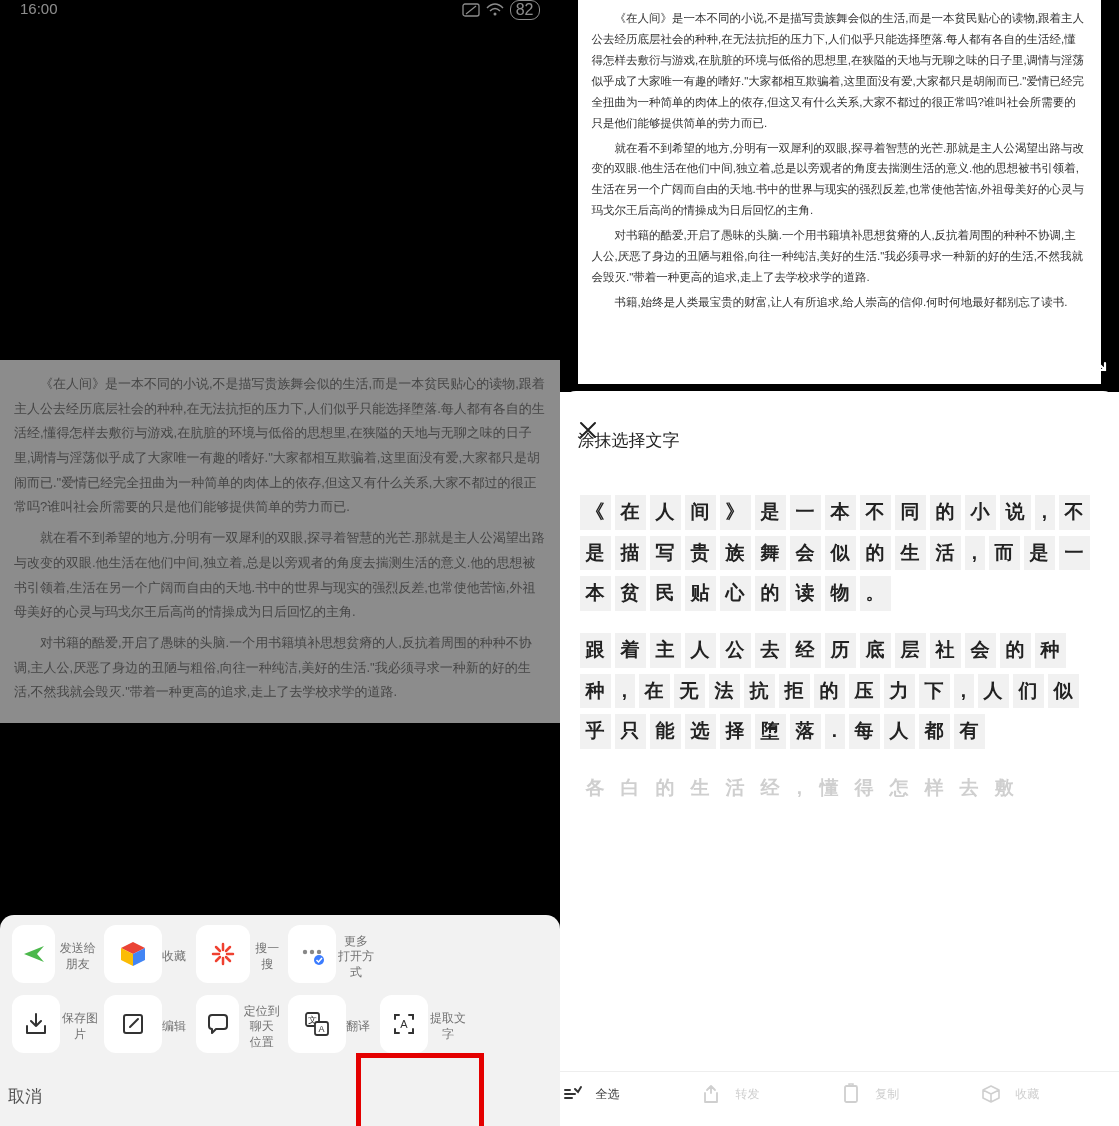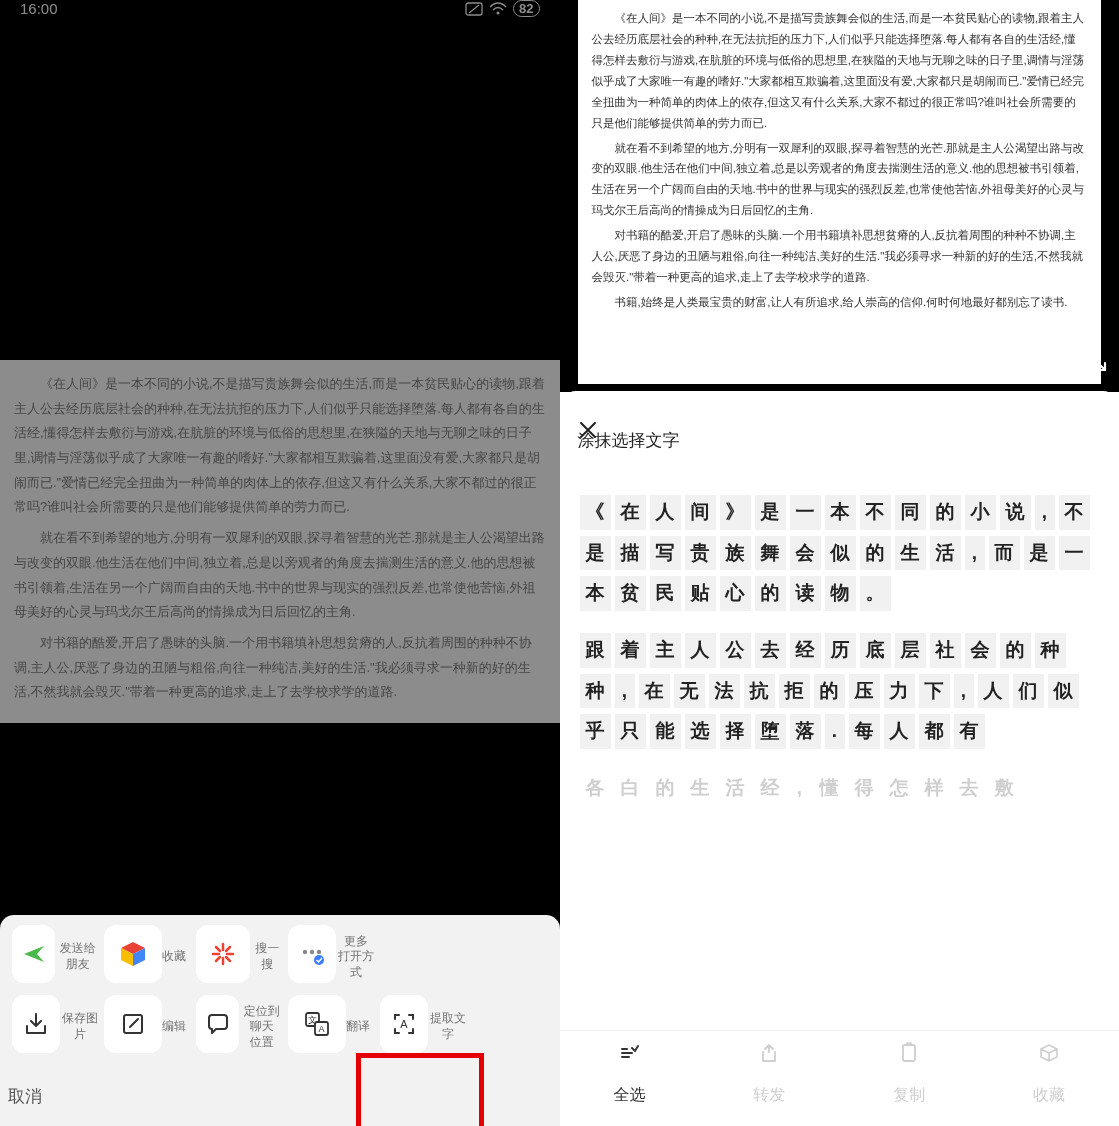--- a/index.html
+++ b/index.html
@@ -158,24 +158,24 @@
     }
     .char.faded { background: transparent; color: #cfcfcf; }
     .bottom-bar {
       display: flex;
       border-top: 1px solid #eee;
       padding: 10px 0 20px;
     }
     .bottom-item {
       flex: 1;
       display: flex;
-      flex-direction: column;
+      flex-direction: row;
       align-items: center;
-      gap: 20px;
-      font-size: 16px;
+      gap: 12px;
+      font-size: 12px;
       color: #cfcfcf;
     }
     .bottom-item.active { color: #333; }
     .bottom-icon {
       width: 24px; height: 24px;
       display: flex; align-items:center; justify-content:center;
     }
     svg { display: block; }
   </style>
 </head>
@@ -187,21 +187,21 @@
     <span class="status-icons">
       <svg width="18" height="14" viewBox="0 0 18 14">
           <rect x="1" y="1" width="16" height="12" rx="2" fill="none" stroke="#fff" stroke-width="1.3"></rect>
           <line x1="4" y1="11" x2="14" y2="3" stroke="#fff" stroke-width="1.3"></line>
         </svg>
       <svg width="18" height="14" viewBox="0 0 18 14">
           <path d="M1 5 Q9 -3 17 5" fill="none" stroke="#fff" stroke-width="1.5"></path>
           <path d="M4 8 Q9 3 14 8" fill="none" stroke="#fff" stroke-width="1.5"></path>
           <circle cx="9" cy="11" r="1.5" fill="#fff"></circle>
         </svg>
-      <span style="border:1.5px solid #fff;border-radius:9px;padding:0 5px;font-size:13px;font-weight:bold;">82</span>
+      <span style="border:1.5px solid #fff;border-radius:9px;padding:0 5px;font-size:16px;">82</span>
     </span>
   </div>
 
   <div class="black-area"></div>
 
   <div class="article-area">
     <p>《在人间》是一本不同的小说,不是描写贵族舞会似的生活,而是一本贫民贴心的读物,跟着主人公去经历底层社会的种种,在无法抗拒的压力下,人们似乎只能选择堕落.每人都有各自的生活经,懂得怎样去敷衍与游戏,在肮脏的环境与低俗的思想里,在狭隘的天地与无聊之味的日子里,调情与淫荡似乎成了大家唯一有趣的嗜好."大家都相互欺骗着,这里面没有爱,大家都只是胡闹而已."爱情已经完全扭曲为一种简单的肉体上的依存,但这又有什么关系,大家不都过的很正常吗?谁叫社会所需要的只是他们能够提供简单的劳力而已.</p>
     <p>就在看不到希望的地方,分明有一双犀利的双眼,探寻着智慧的光芒.那就是主人公渴望出路与改变的双眼.他生活在他们中间,独立着,总是以旁观者的角度去揣测生活的意义.他的思想被书引领着,生活在另一个广阔而自由的天地.书中的世界与现实的强烈反差,也常使他苦恼,外祖母美好的心灵与玛戈尔王后高尚的情操成为日后回忆的主角.</p>
     <p>对书籍的酷爱,开启了愚昧的头脑.一个用书籍填补思想贫瘠的人,反抗着周围的种种不协调,主人公,厌恶了身边的丑陋与粗俗,向往一种纯洁,美好的生活."我必须寻求一种新的好的生活,不然我就会毁灭."带着一种更高的追求,走上了去学校求学的道路.</p>
   </div>

